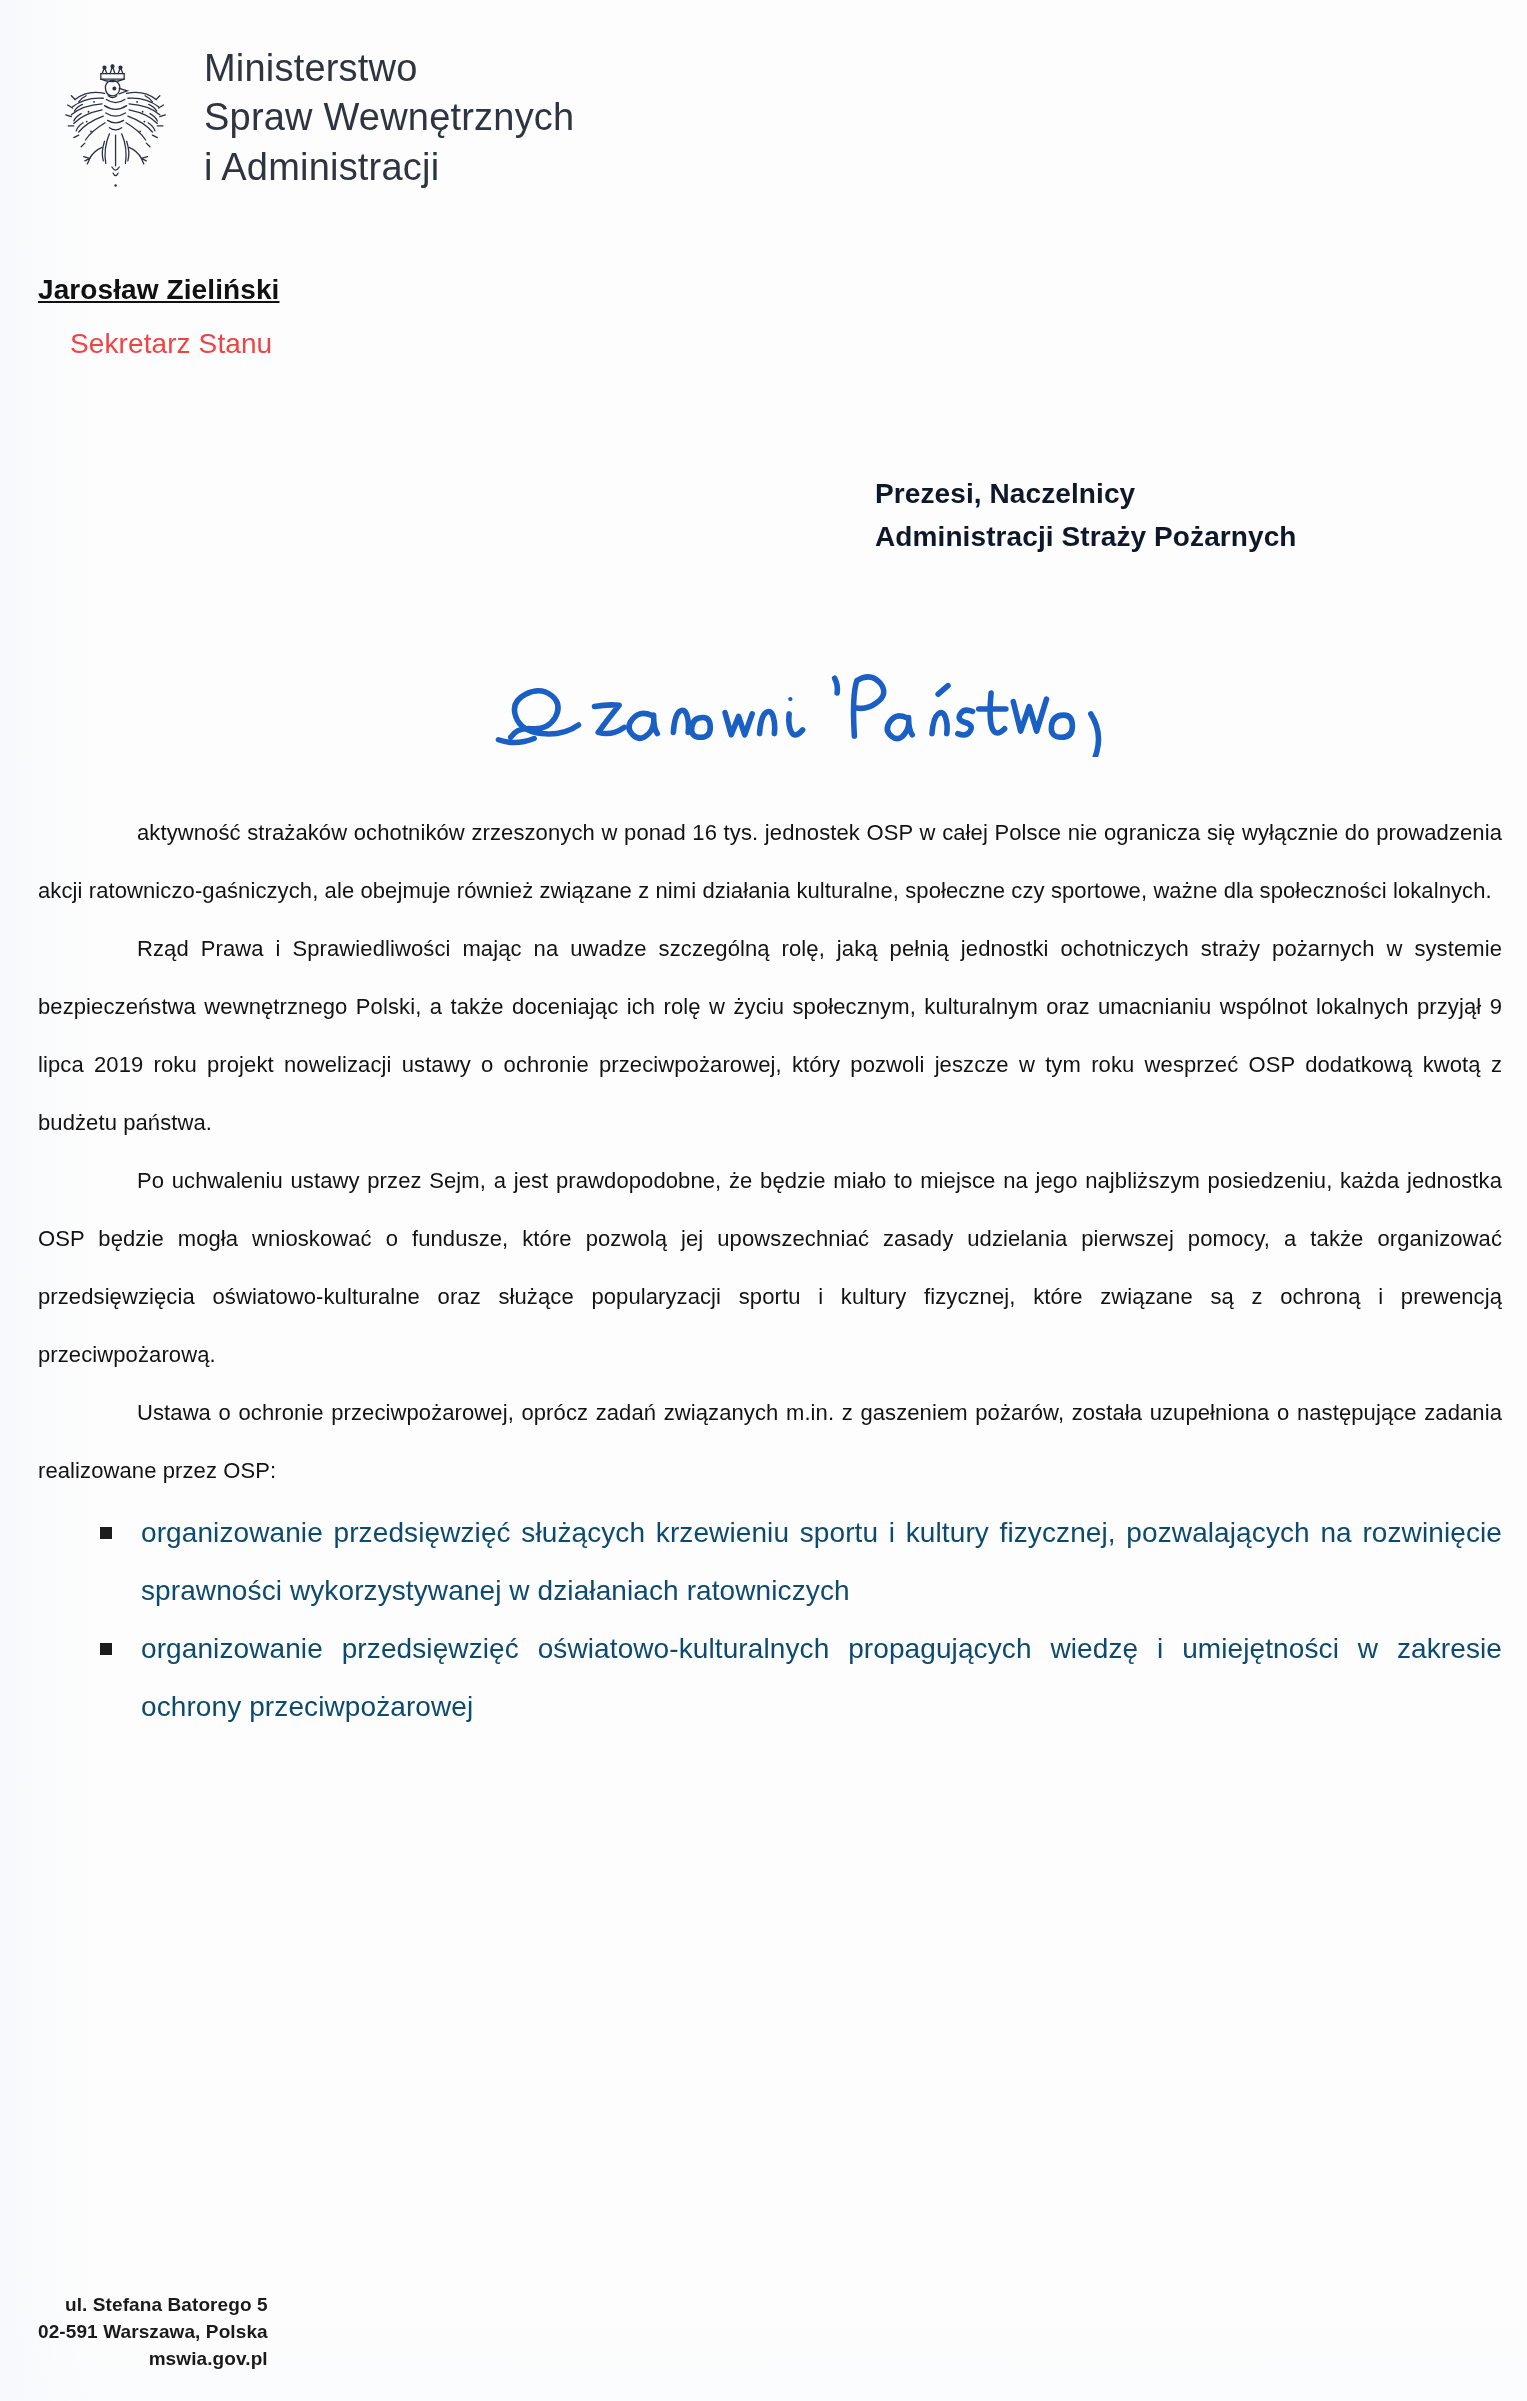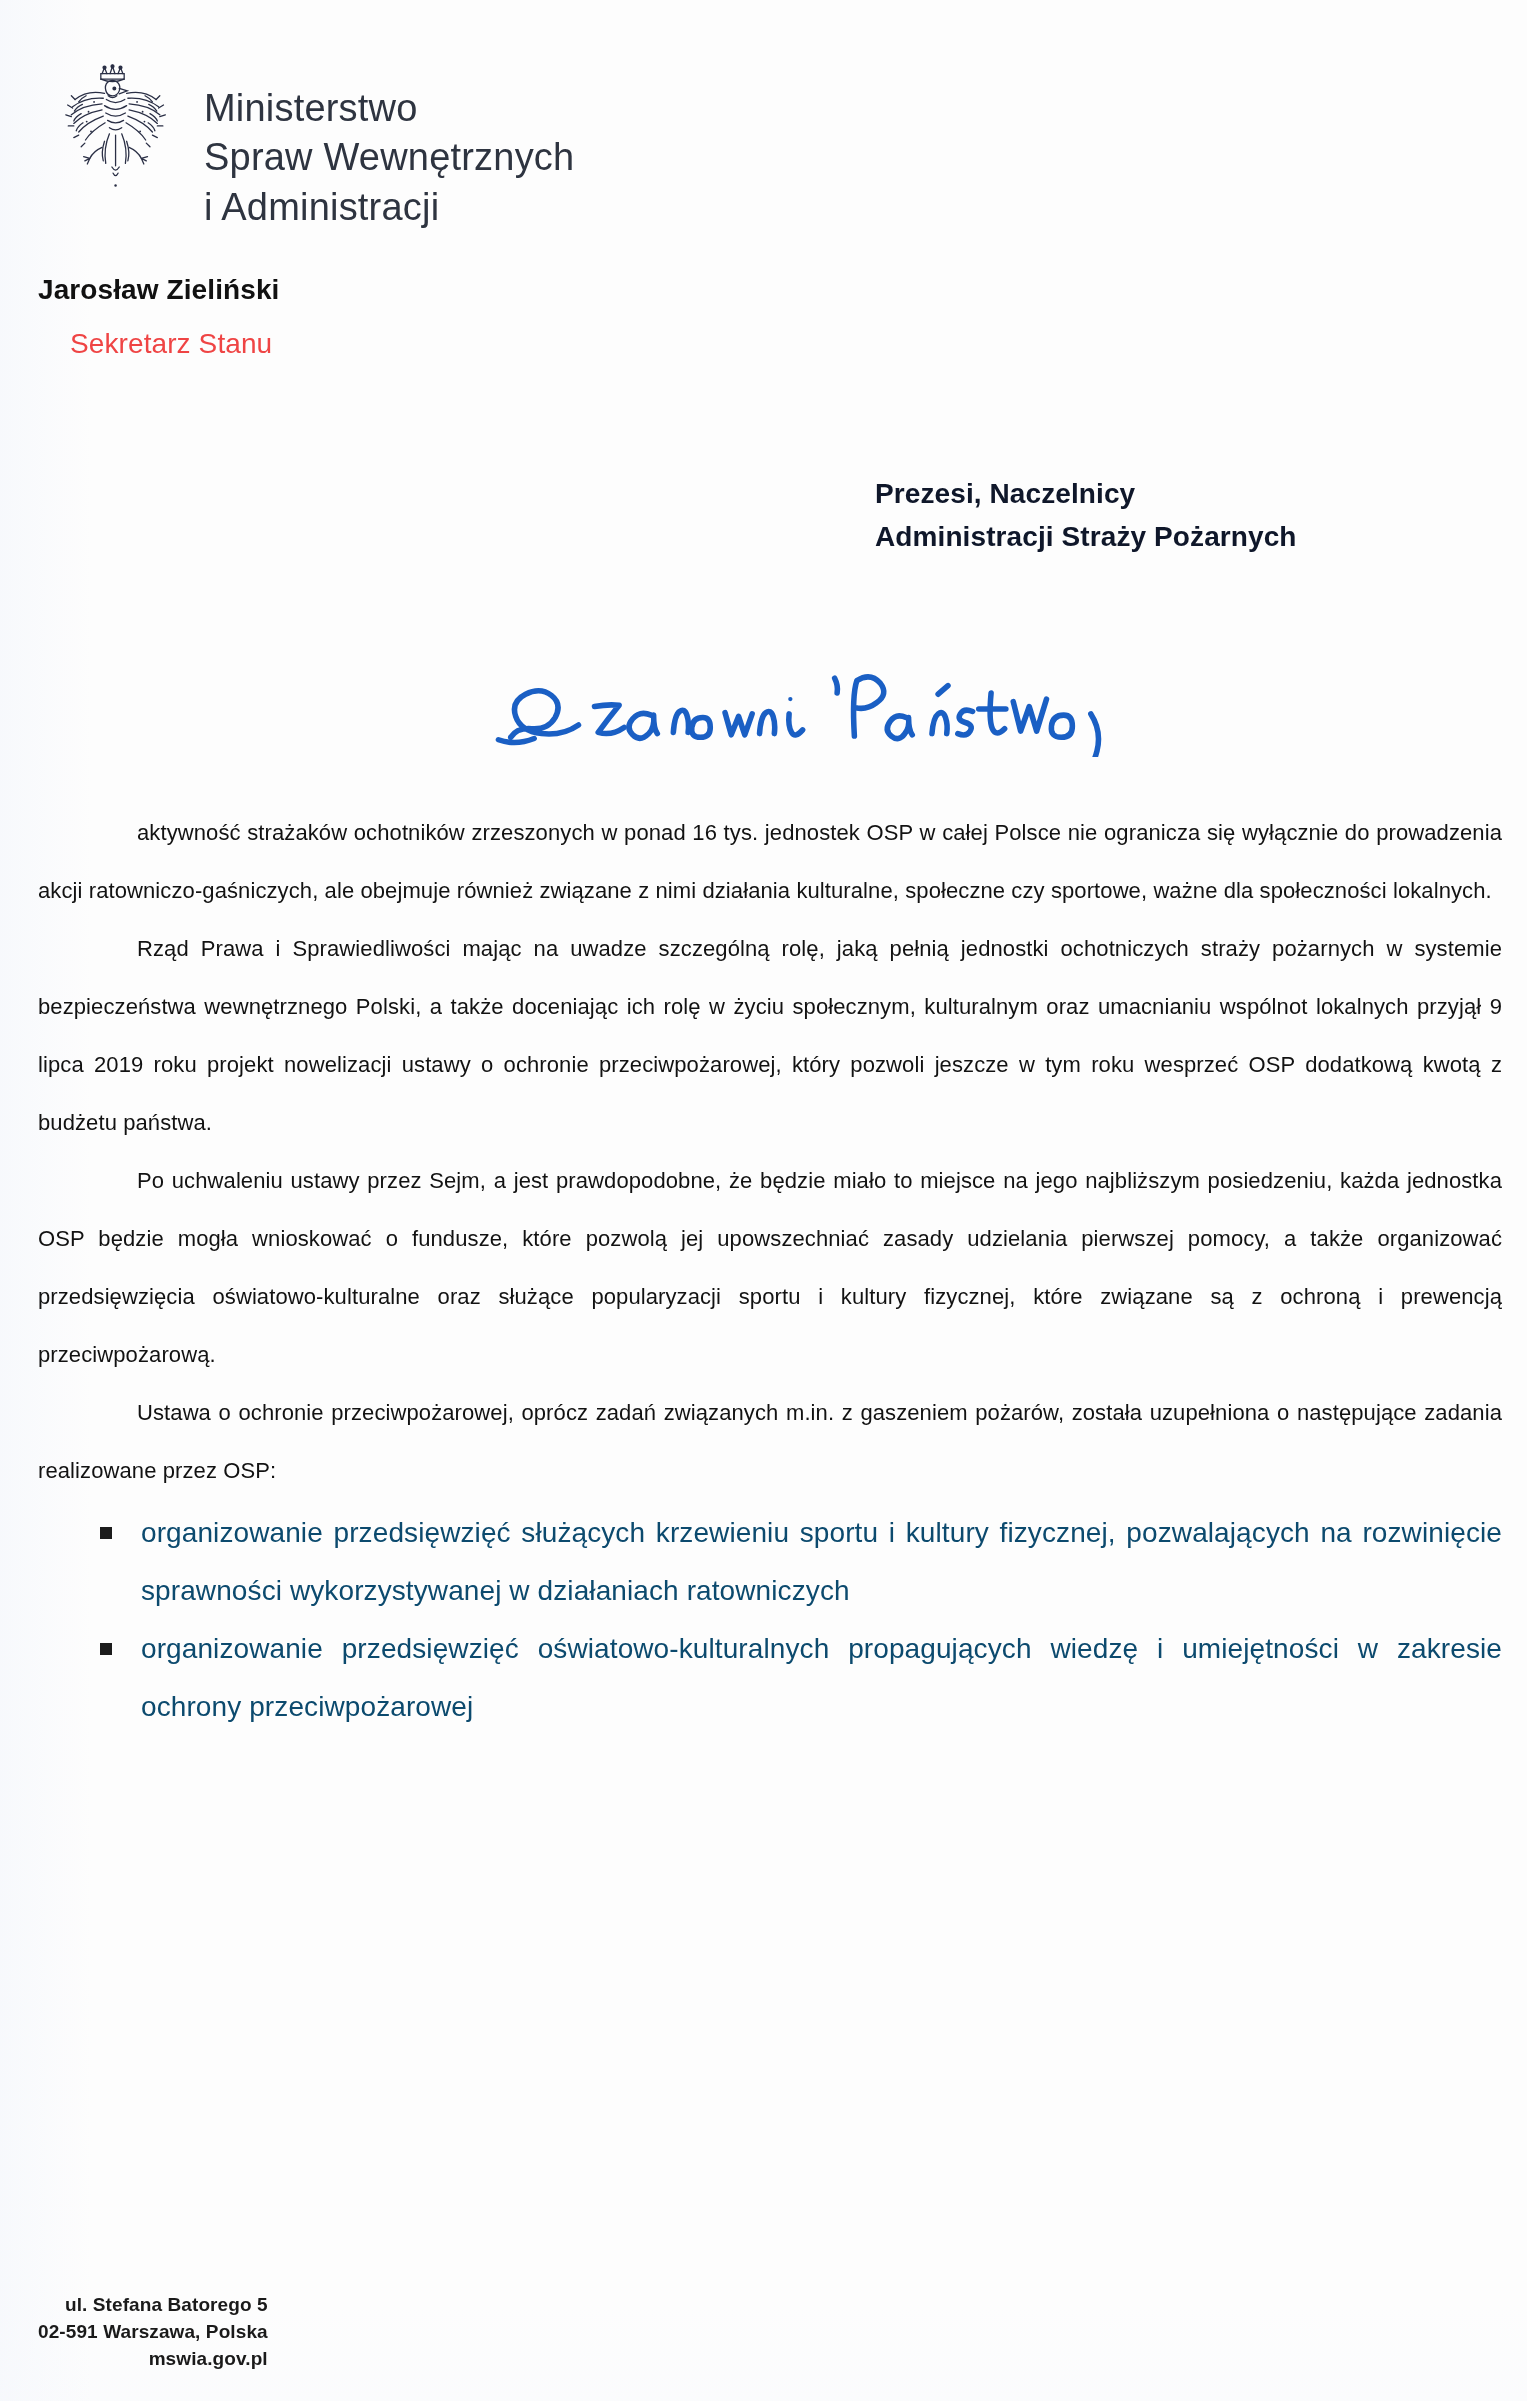--- a/index.html
+++ b/index.html
@@ -48,35 +48,35 @@
   }
   .emblem svg { display: block; width: 100%; height: 100%; }
 
   .ministry-name {
     font-size: 38px;
     line-height: 1.30;
     font-weight: 400;
     color: #2e3440;
     letter-spacing: 0.2px;
     white-space: nowrap;
-    margin-top: 40px;
   }
   .ministry-name .ln { display: block; }
 
   
   .sender {
     position: absolute;
     left: 38px;
     top: 274px;
   }
   .sender-name {
     font-size: 28px;
     font-weight: 700;
     color: #111;
     letter-spacing: 0.1px;
+    text-decoration: underline;
   }
   .sender-role {
     font-size: 28px;
     font-weight: 400;
     color: #ef4444;
     margin-top: 22px;
     letter-spacing: 0.1px;
     margin-left: 32px;
   }
 

